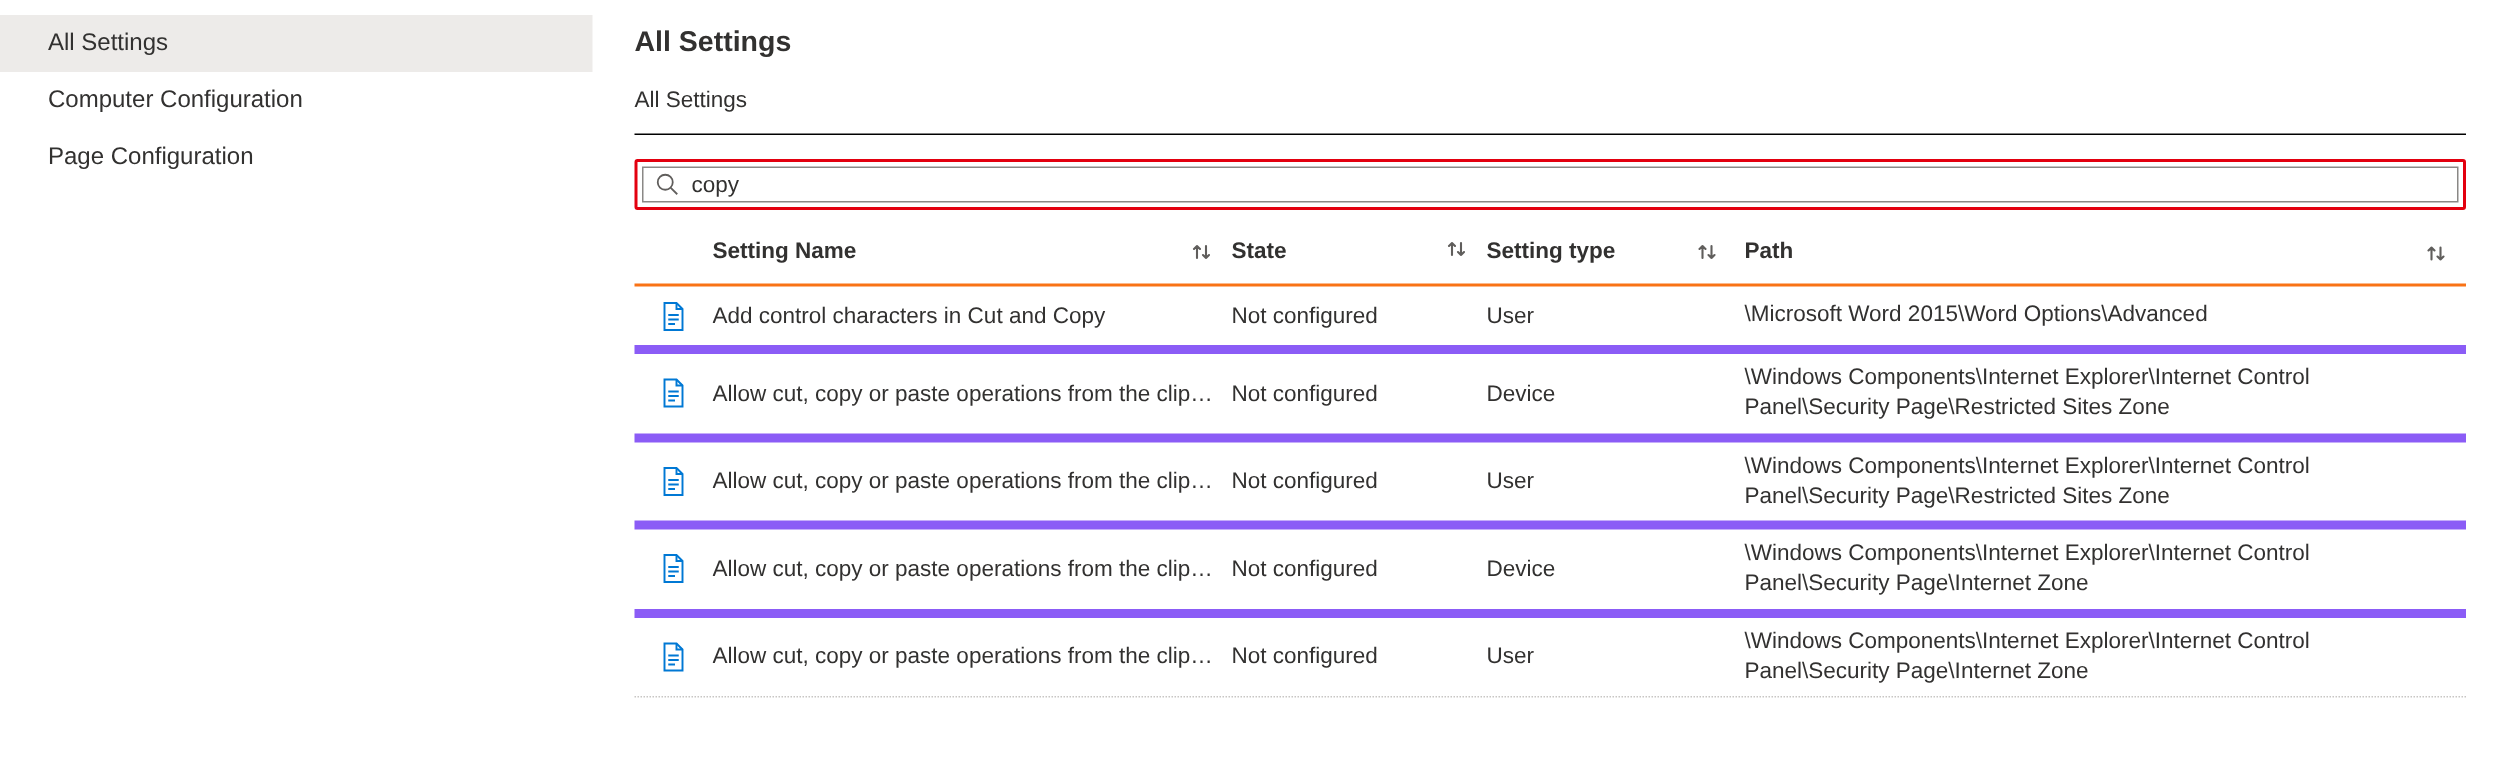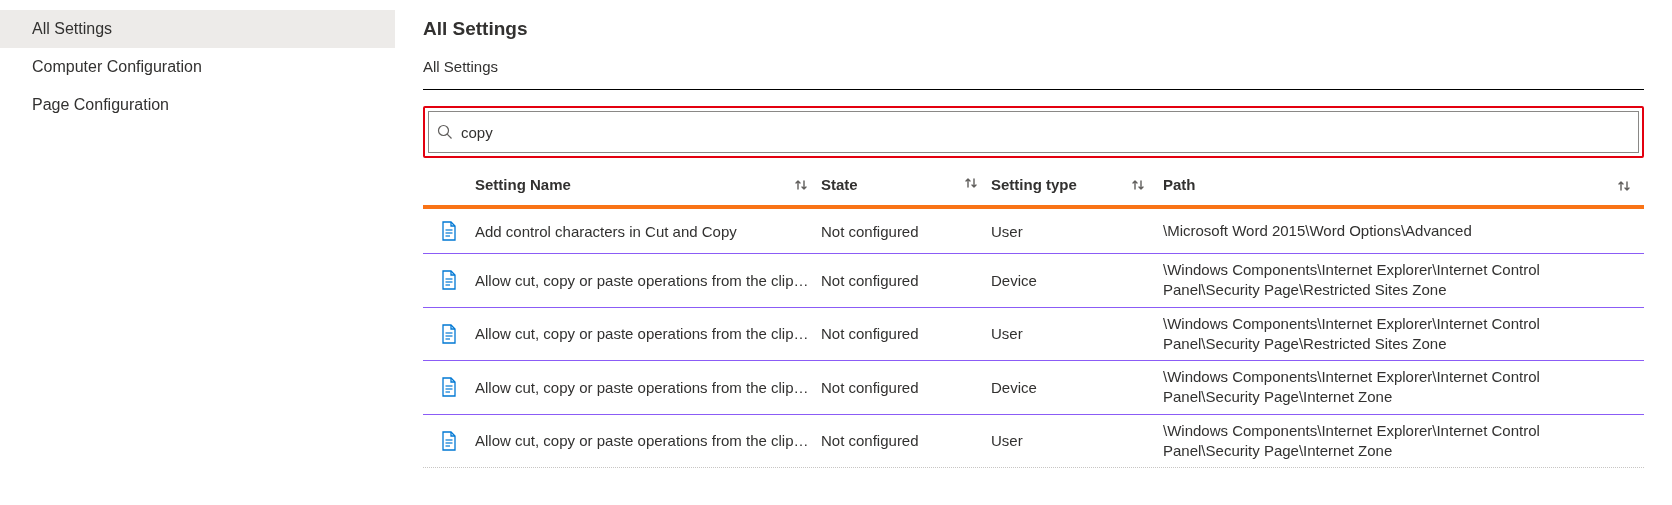--- a/index.html
+++ b/index.html
@@ -54,21 +54,21 @@
     .search-wrap {
       border: 2.5px solid #e3000f;
       border-radius: 2px;
       padding: 3px;
       margin-bottom: 6px;
     }
     .search-inner {
       border: 1px solid #8a8886;
       display: flex;
       align-items: center;
-      height: 42px;
+      height: 24px;
       padding: 0 8px;
       gap: 8px;
     }
     .search-inner svg { flex-shrink: 0; }
     .search-input {
       border: none;
       outline: none;
       flex: 1;
       font-size: 15px;
       font-family: inherit;
@@ -82,24 +82,24 @@
     }
     .thead, .row {
       display: flex;
       align-items: center;
       min-height: 45px;
       padding: 6px 0;
     }
     .thead {
       font-weight: 600;
       font-size: 15px;
-      border-bottom: 4px solid #f97316;
+      border-bottom: 2px solid #f97316;
     }
     .row {
-      border-bottom: 1px solid #8b5cf6;
+      border-bottom: 6px solid #8b5cf6;
       font-size: 15px;
     }
     .row:last-child { border-bottom: 1px dotted #c8c6c4; }
     .col-icon { width: 52px; flex-shrink: 0; display: flex; justify-content: center; }
     .col-name { width: 346px; flex-shrink: 0; padding-right: 12px; display:flex; align-items:center; }
     .col-state { width: 170px; flex-shrink: 0; padding-right: 12px; display:flex; align-items:flex-start; }
     .col-type { width: 172px; flex-shrink: 0; padding-right: 17px; display:flex; align-items:center; }
     .col-path { flex: 1; min-width: 0; padding-right: 12px; display:flex; align-items:flex-end; }
     .ellipsis {
       white-space: nowrap;

